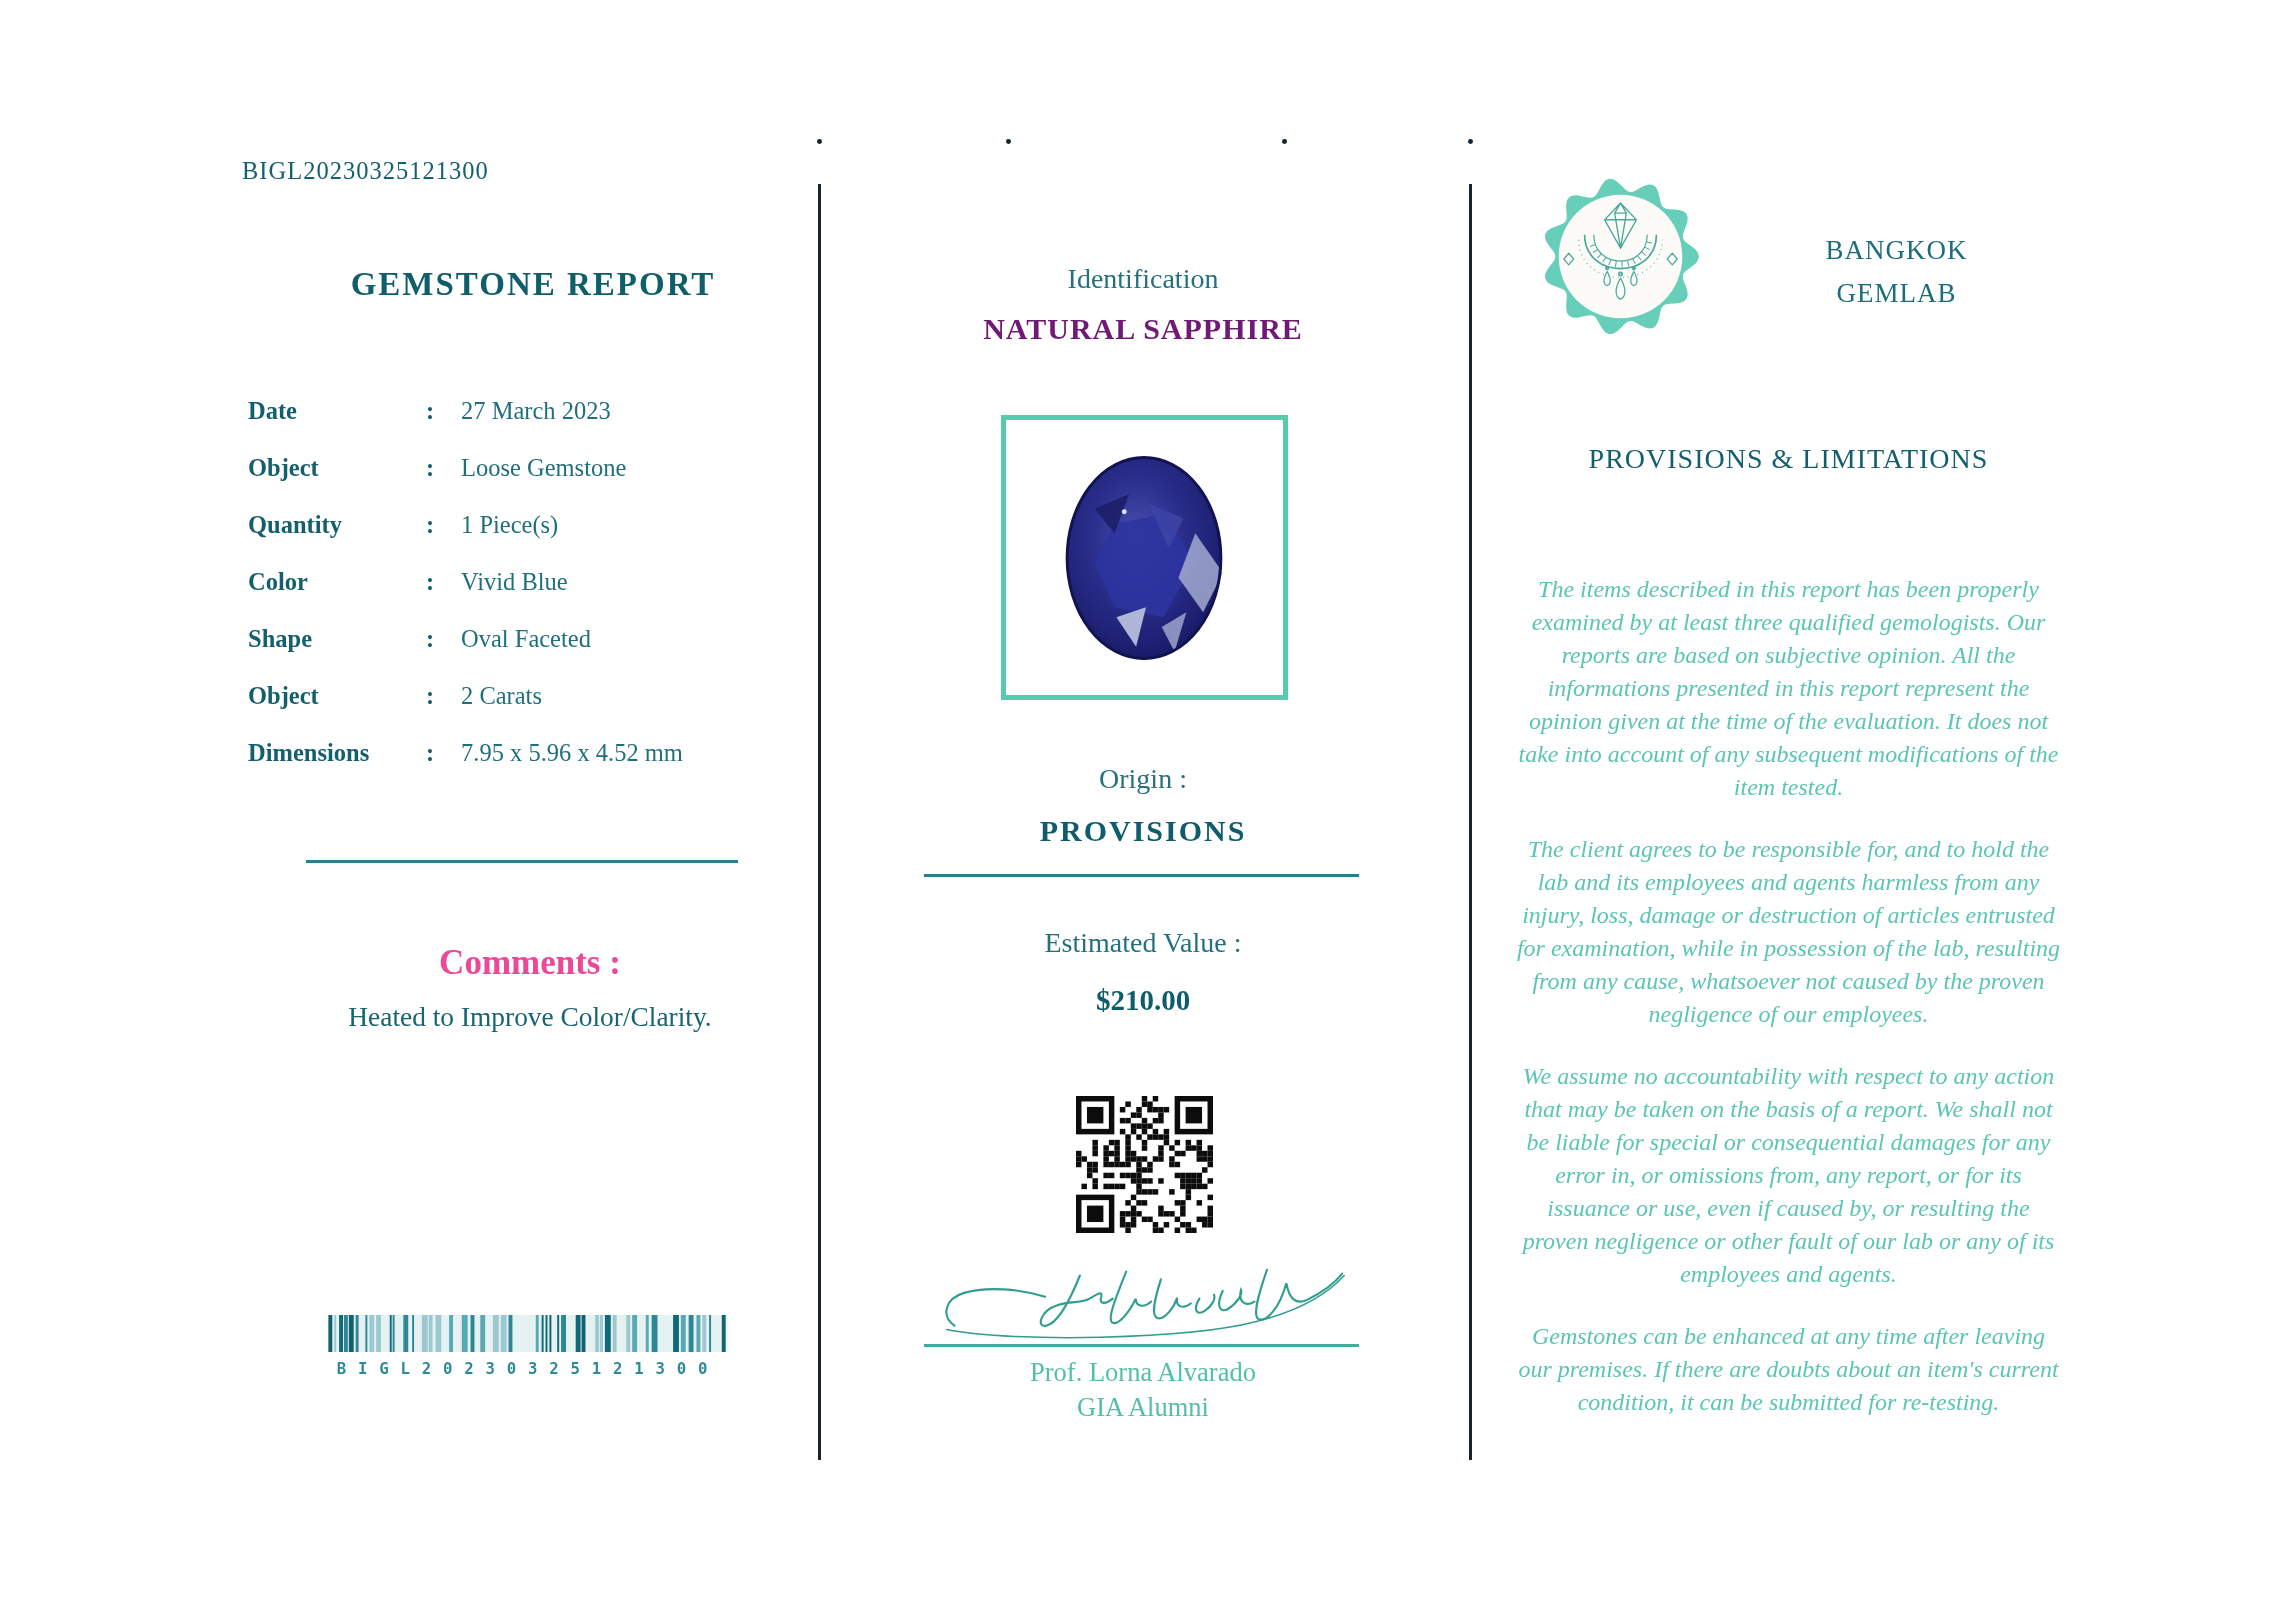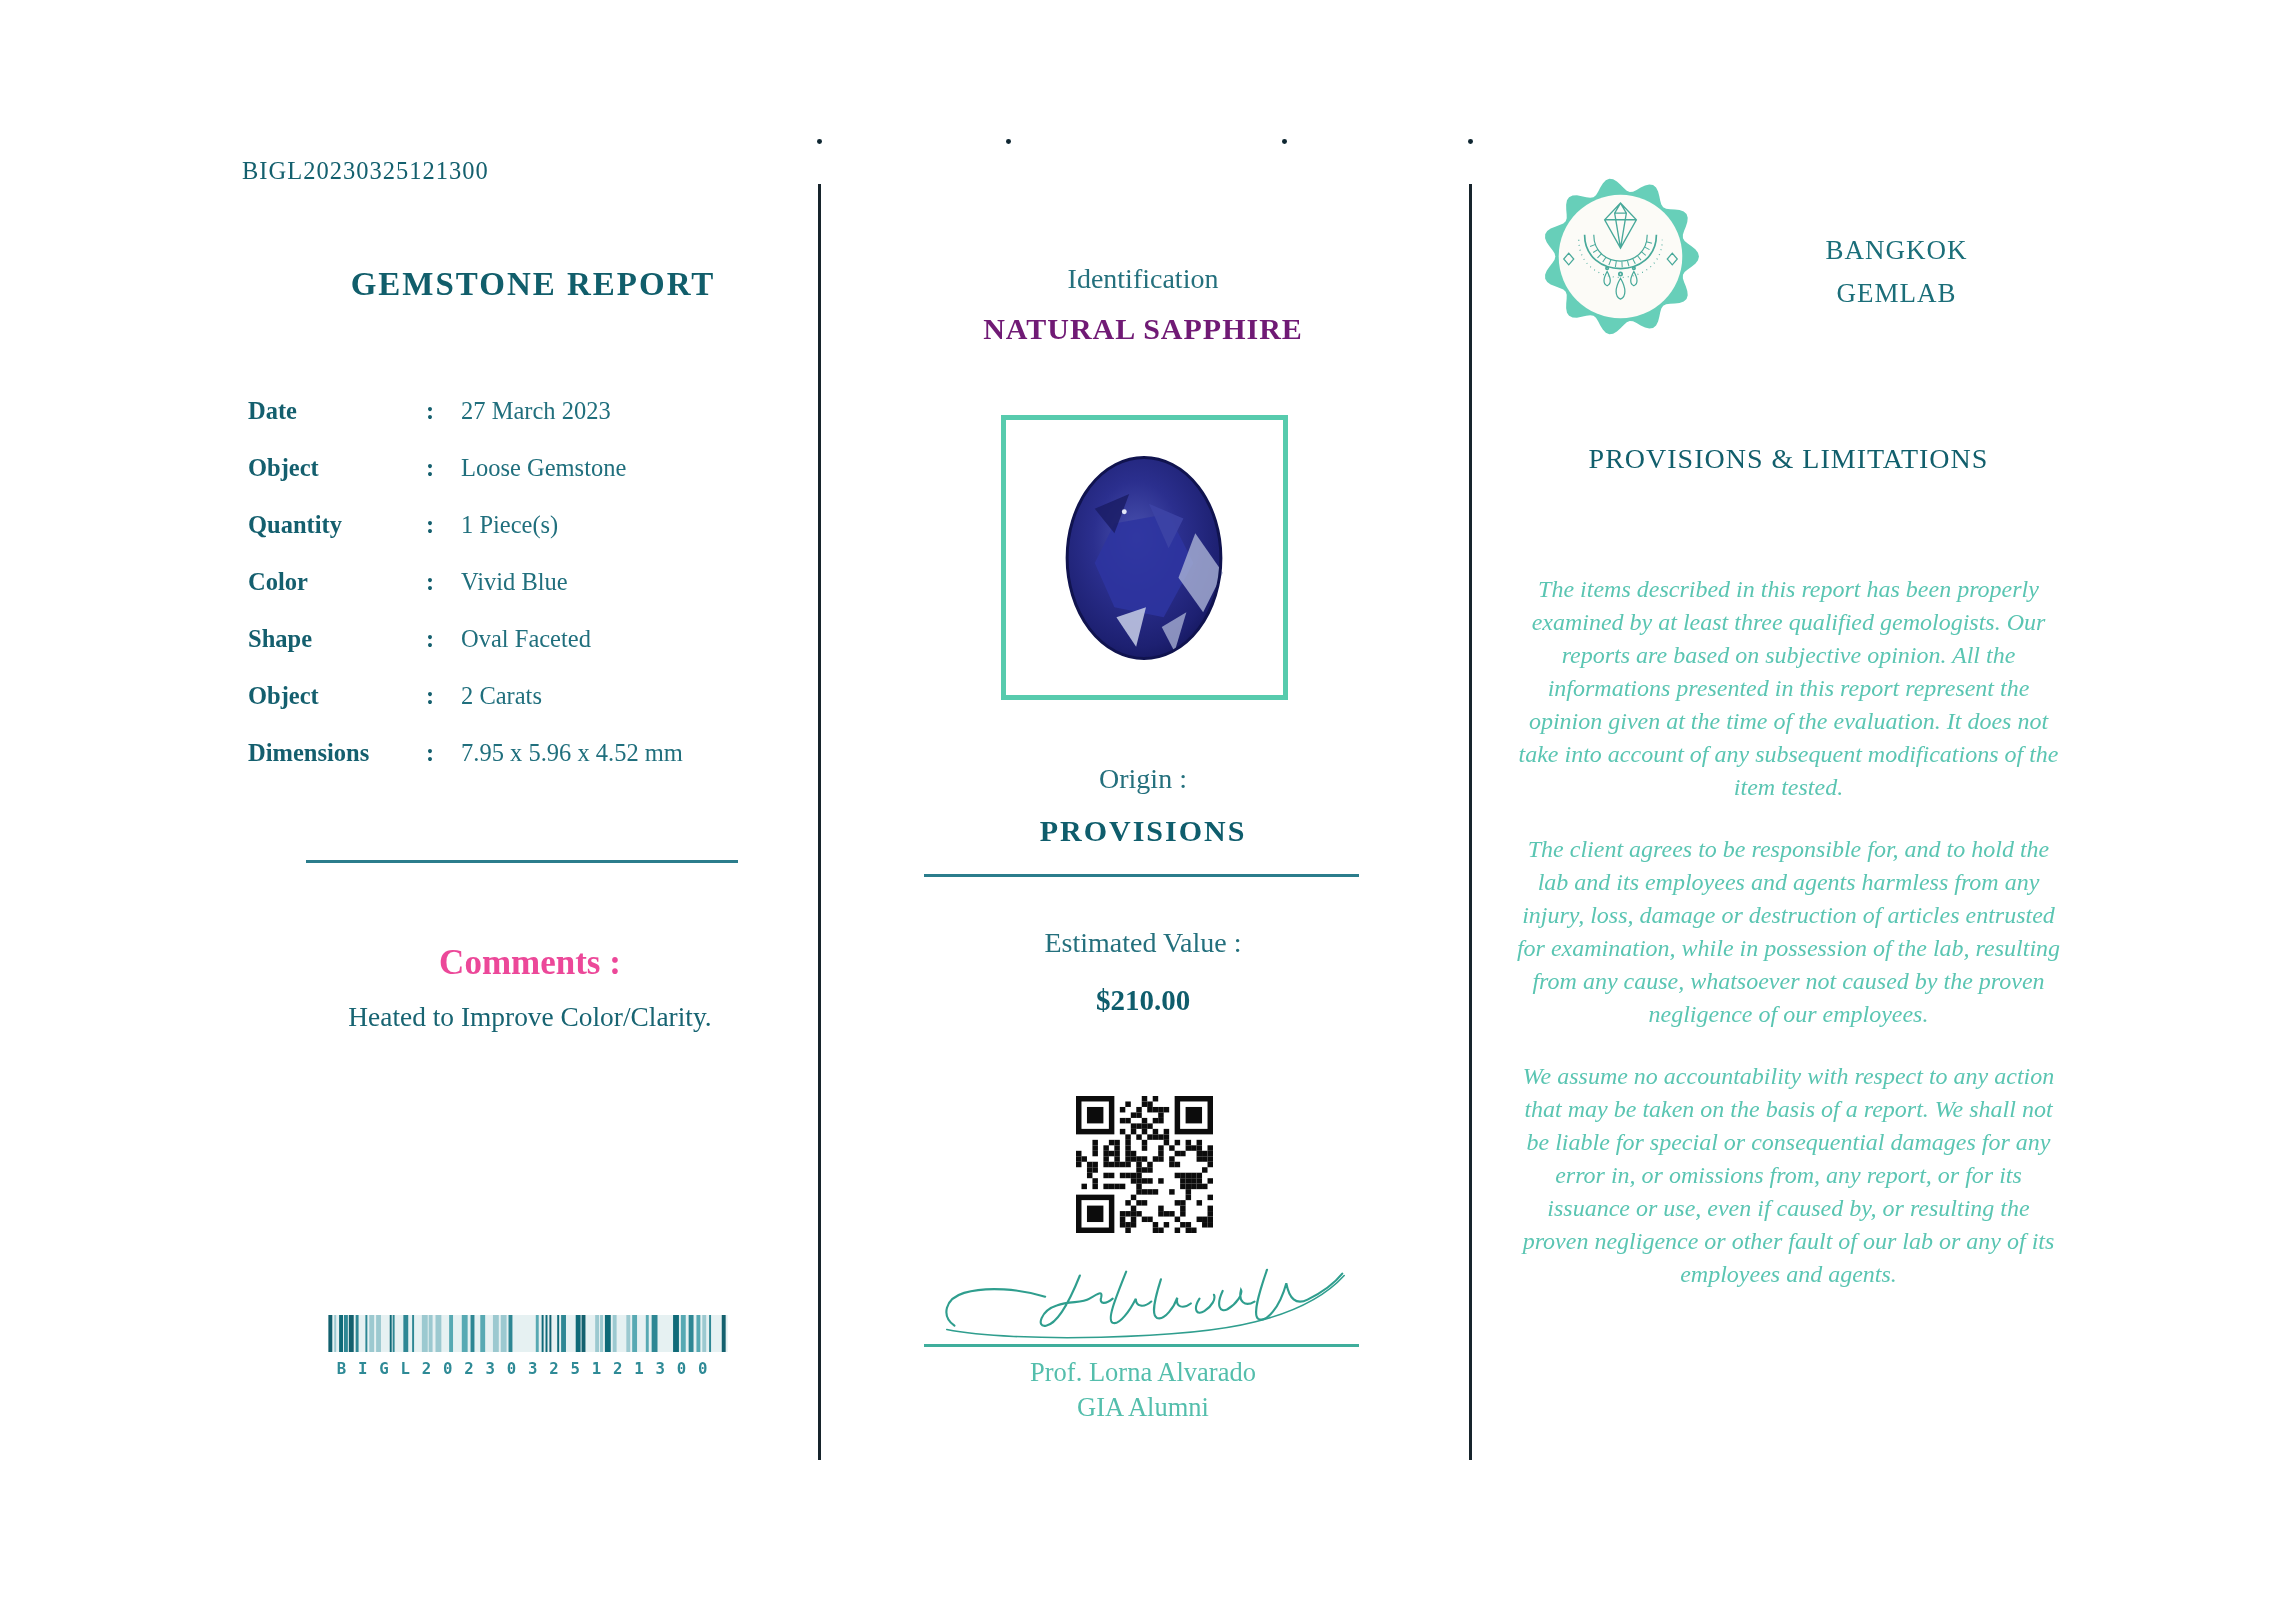--- a/index.html
+++ b/index.html
@@ -466,16 +466,17 @@
       <div>BANGKOK</div>
       <div>GEMLAB</div>
     </div>
 
     <div class="abs prov-heading">PROVISIONS &amp; LIMITATIONS</div>
 
     <div class="abs prov-body">
       <p>The items described in this report has been properly examined by at least three qualified gemologists. Our reports are based on subjective opinion. All the informations presented in this report represent the opinion given at the time of the evaluation. It does not take into account of any subsequent modifications of the item tested.</p>
       <p>The client agrees to be responsible for, and to hold the lab and its employees and agents harmless from any injury, loss, damage or destruction of articles entrusted for examination, while in possession of the lab, resulting from any cause, whatsoever not caused by the proven negligence of our employees.</p>
       <p>We assume no accountability with respect to any action that may be taken on the basis of a report. We shall not be liable for special or consequential damages for any error in, or omissions from, any report, or for its issuance or use, even if caused by, or resulting the proven negligence or other fault of our lab or any of its employees and agents.</p>
+      <p>Gemstones can be enhanced at any time after leaving our premises. If there are doubts about an item's current condition, it can be submitted for re-testing.</p>
     </div>
   </section>
 </div>
 
 
 </body></html>

